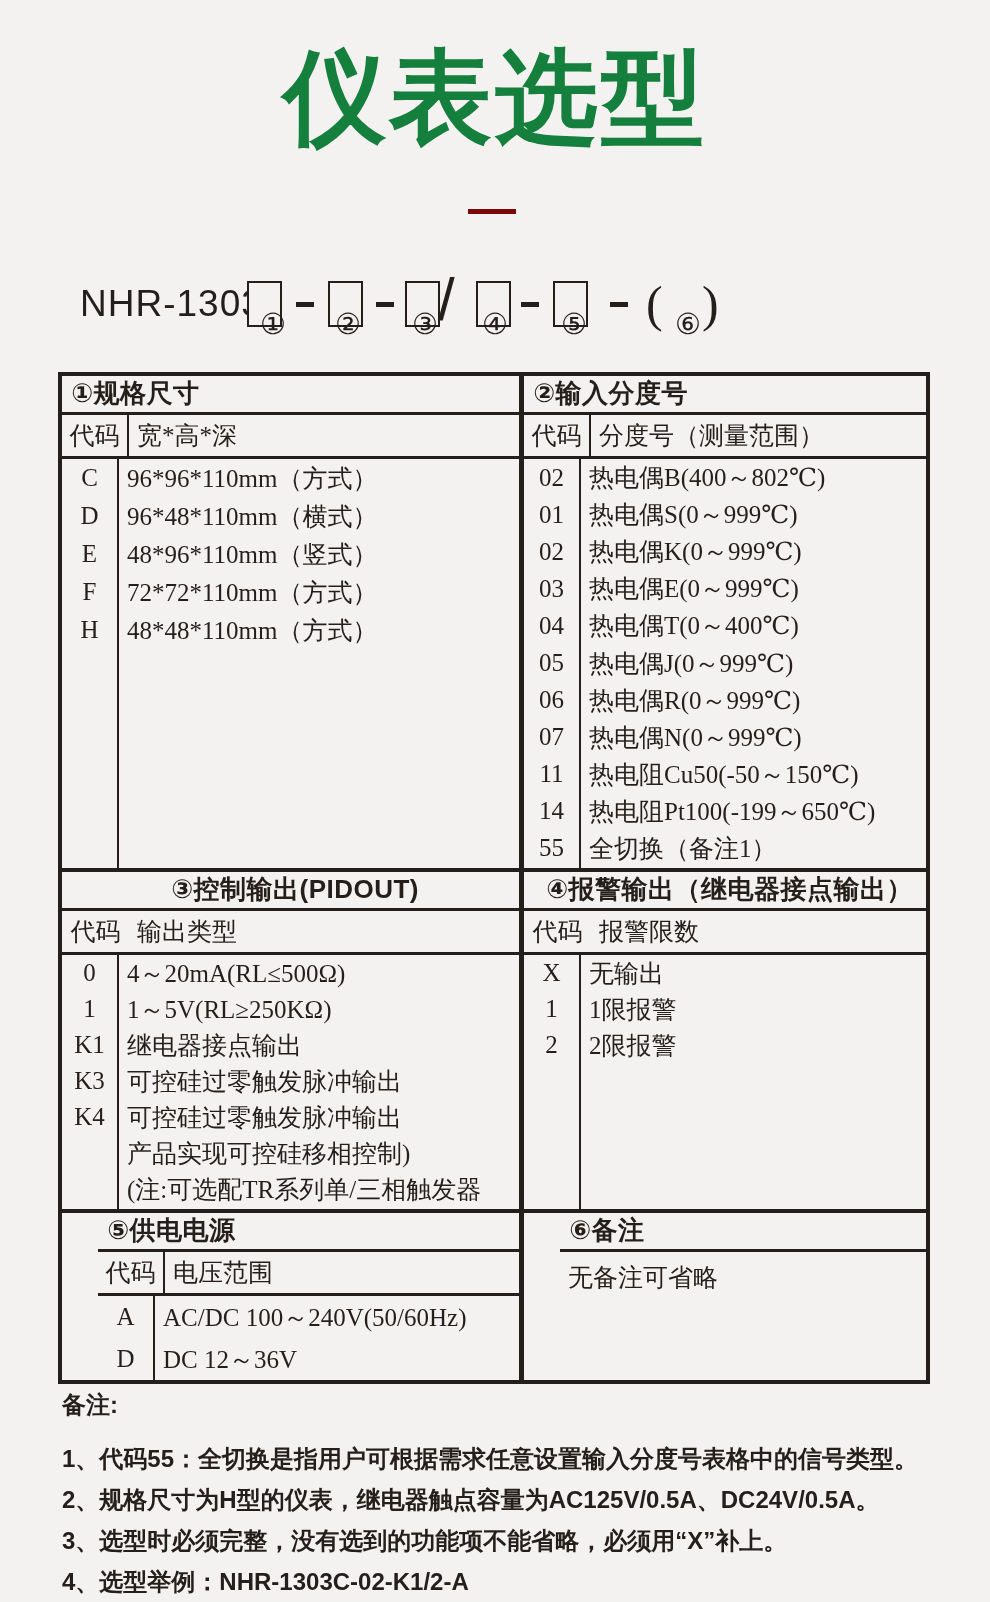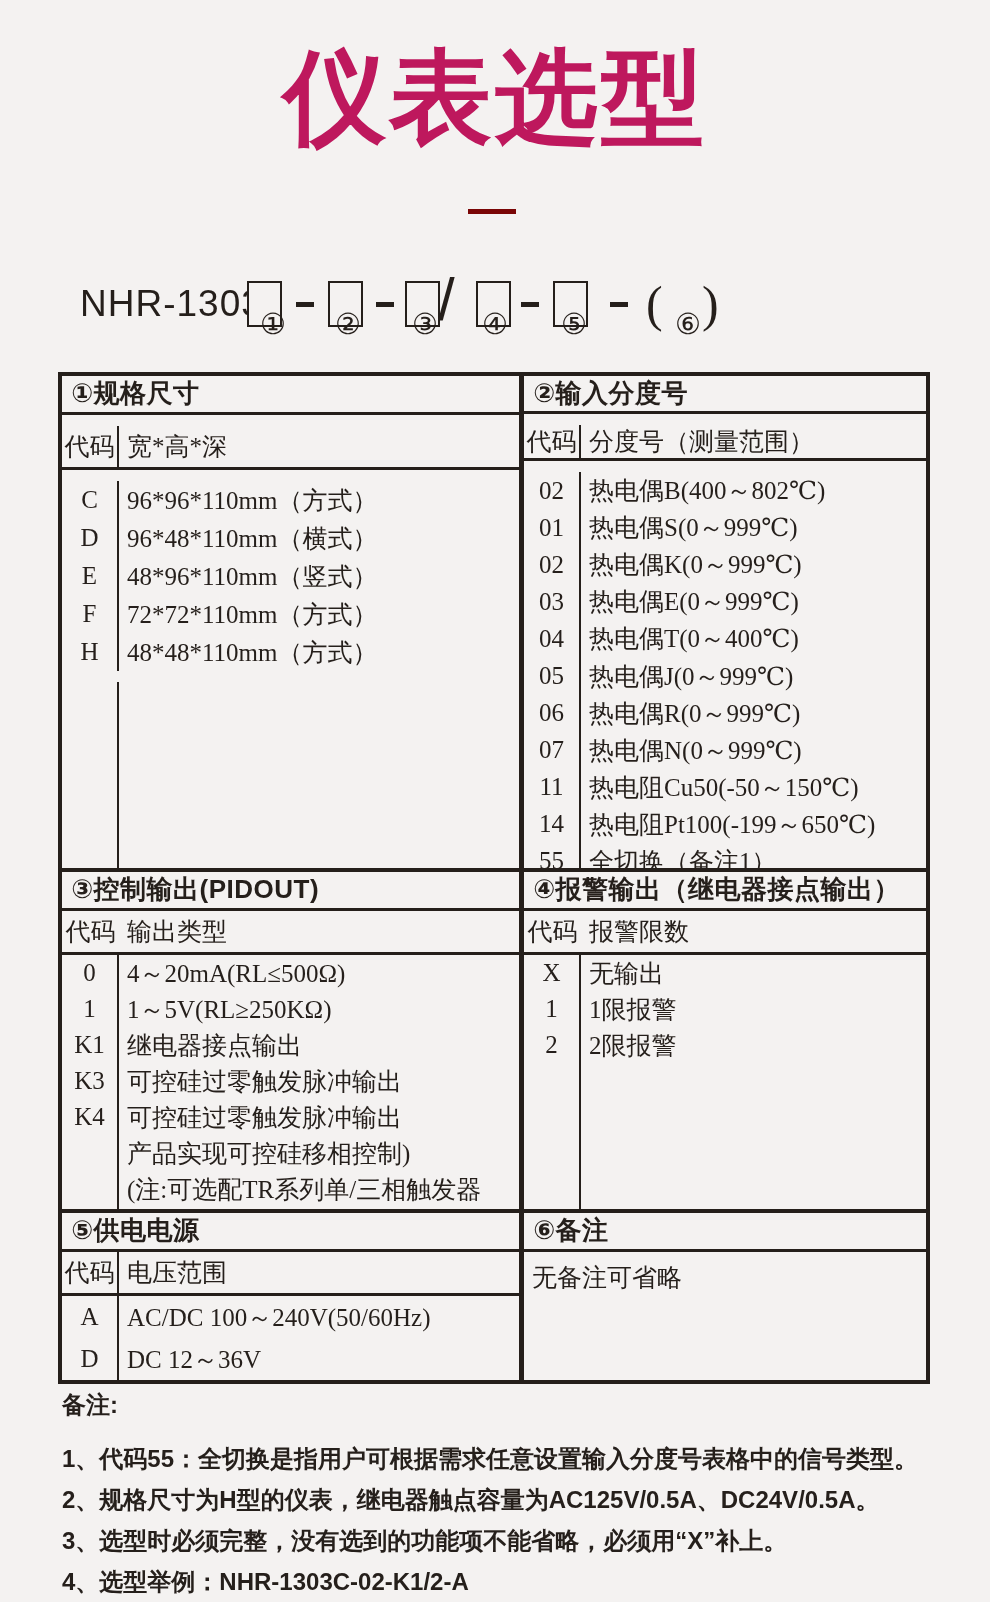--- a/index.html
+++ b/index.html
@@ -11,21 +11,21 @@
   }
   *{margin:0;padding:0;box-sizing:border-box;}
   html,body{background:var(--bg);}
   #canvas{
     position:relative;width:990px;height:1602px;background:var(--bg);
     color:var(--ink);overflow:hidden;font-family:var(--sans);
   }
   
   .page-title{
     position:absolute;left:0;top:36px;width:100%;text-align:center;
-    font:900 103px/1.2 var(--sans);letter-spacing:3px;color:#be185d;
+    font:900 103px/1.2 var(--sans);letter-spacing:3px;color:#15803d;
   }
   .red-dash{position:absolute;left:468px;top:209px;width:48px;height:5px;background:var(--red);}
   
   .model-prefix{position:absolute;left:80px;top:281px;height:46px;
     font:500 37px/46px var(--sans);letter-spacing:1px;}
   .slot-box{position:absolute;top:281px;width:35px;height:46px;border:2.5px solid var(--ink);background:var(--bg);}
   .b1{left:247px}.b2{left:328px}.b3{left:405px}.b4{left:476px}.b5{left:553px}
   .dash-sep{position:absolute;top:302px;width:18px;height:5px;background:var(--ink);}
   .d1{left:296px}.d2{left:376px}.d3{left:521px}.d4{left:610px}
   .slash-sep{position:absolute;left:438px;top:268px;font:400 60px/64px var(--sans);}
@@ -36,32 +36,32 @@
   .c1{left:273px}.c2{left:348px}.c3{left:425px}.c4{left:495px}.c5{left:574px}.c6{left:688px}
   
   .ptable{
     position:absolute;left:58px;top:372px;width:872px;height:1012px;
     border:4px solid var(--ink);display:flex;background:var(--bg);
   }
   .half{display:flex;flex-direction:column;}
   .half-left{width:462px;border-right:5px solid var(--ink);}
   .half-right{flex:1;}
   .sec{display:flex;flex-direction:column;overflow:hidden;}
-  .sec-mid{border-top:4px solid var(--ink);}
-  .sec-bot{border-top:4px solid var(--ink);flex:1;}
-  .s12{height:492px;gap:11px;}
+  .sec-mid{border-top:4px solid var(--ink);text-align:center;}
+  .sec-bot{border-top:4px solid var(--ink);flex:1;padding-left:36px;}
+  .s12{height:492px;}
   .s34{height:341px;}
   .sec-h{
     height:39px;border-bottom:3px solid var(--ink);
     font:700 26px/35px var(--sans);letter-spacing:.5px;padding-left:9px;
     white-space:nowrap;
   }
   .col-h{height:44px;border-bottom:3px solid var(--ink);display:flex;align-items:stretch;
     font:400 25px var(--serif);white-space:nowrap;}
-  .code-h{width:57px;display:flex;align-items:center;justify-content:center;border-right:2px solid var(--ink);}
+  .code-h{width:67px;display:flex;align-items:center;justify-content:center;border-right:2px solid var(--ink);}
   .no-div .code-h{border-right:none;}
   .val-h{flex:1;display:flex;align-items:center;padding-left:8px;}
   .rows{display:block;}
   .trow{display:flex;align-items:stretch;white-space:nowrap;}
   .s1r .trow{height:38px;}
   .s2r .trow{height:37.1px;}
   .s3r .trow,.s4r .trow{height:36px;}
   .s5r .trow{height:42px;}
   .tcode{width:57px;border-right:2px solid var(--ink);display:flex;align-items:center;justify-content:center;
     font:400 25px var(--serif);}

